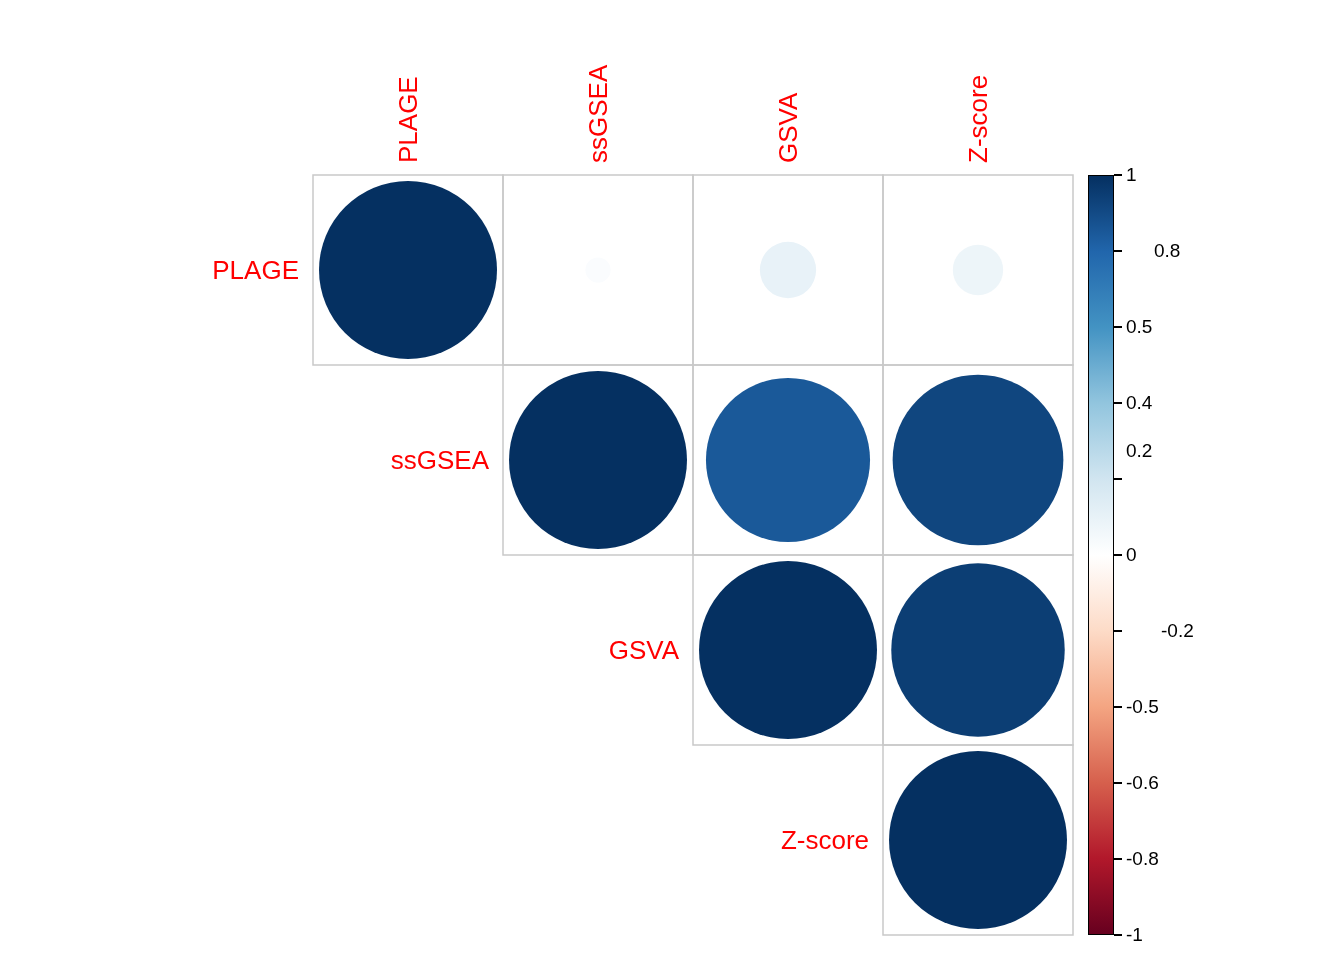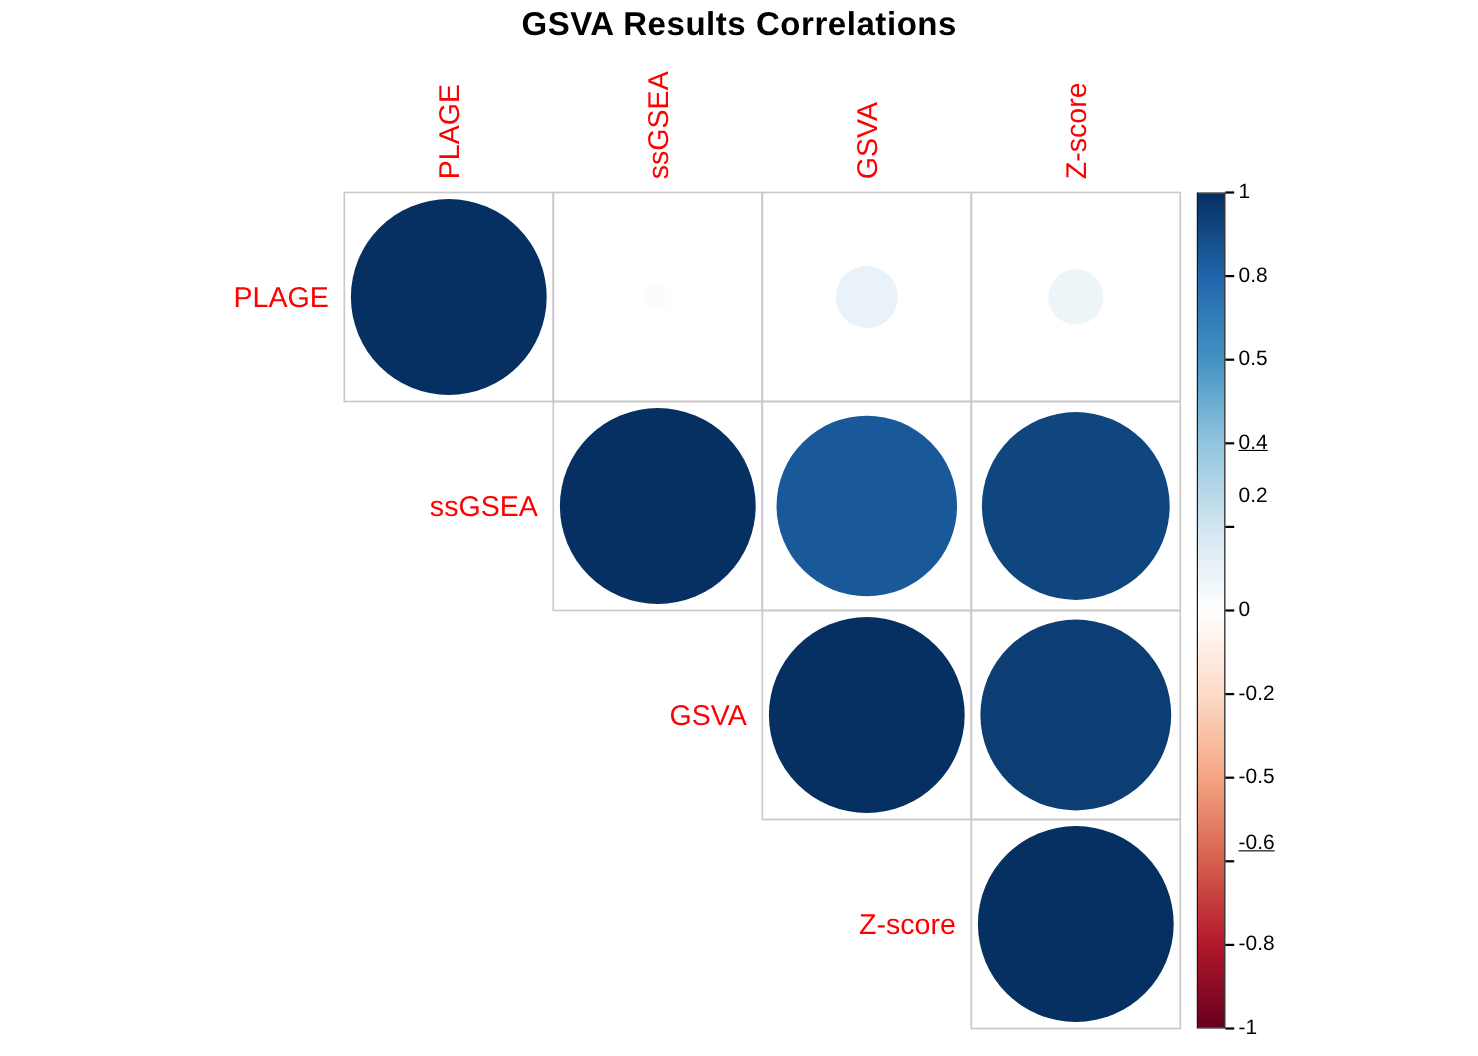--- a/index.html
+++ b/index.html
@@ -53,21 +53,20 @@
     color: #000000;
     height: 22px;
     line-height: 22px;
     white-space: nowrap;
   }
 </style>
 </head>
 <body>
 
 <div class="figure">
-  <div class="title">GSVA Results Correlations</div>
   <svg id="plot" width="1344" height="960" xmlns="http://www.w3.org/2000/svg">
       <rect x="313" y="175" width="190" height="190" fill="none" stroke="#c9c9c9" stroke-width="1.5"></rect>
       <circle cx="408" cy="270" r="89" fill="rgb(5,48,97)"></circle>
       <rect x="503" y="175" width="190" height="190" fill="none" stroke="#c9c9c9" stroke-width="1.5"></rect>
       <circle cx="598" cy="270" r="12.586500705120546" fill="rgb(250,252,254)"></circle>
       <rect x="693" y="175" width="190" height="190" fill="none" stroke="#c9c9c9" stroke-width="1.5"></rect>
       <circle cx="788" cy="270" r="28.144271175498577" fill="rgb(232,242,248)"></circle>
       <rect x="883" y="175" width="190" height="190" fill="none" stroke="#c9c9c9" stroke-width="1.5"></rect>
       <circle cx="978" cy="270" r="25.173001410241092" fill="rgb(237,245,249)"></circle>
       <rect x="503" y="365" width="190" height="190" fill="none" stroke="#c9c9c9" stroke-width="1.5"></rect>
@@ -88,32 +87,32 @@
       <text transform="translate(987,163) rotate(-90)" fill="#ff0000" font-size="26" text-anchor="start">Z-score</text>
       <text x="299" y="279" fill="#ff0000" font-size="26" text-anchor="end">PLAGE</text>
       <text x="489" y="469" fill="#ff0000" font-size="26" text-anchor="end">ssGSEA</text>
       <text x="679" y="659" fill="#ff0000" font-size="26" text-anchor="end">GSVA</text>
       <text x="869" y="849" fill="#ff0000" font-size="26" text-anchor="end">Z-score</text>
     </svg>
   <div id="colorbar" style="background: linear-gradient(rgb(5, 48, 97) 0%, rgb(33, 102, 172) 10%, rgb(67, 147, 195) 20%, rgb(146, 197, 222) 30%, rgb(209, 229, 240) 40%, rgb(255, 255, 255) 50%, rgb(253, 219, 199) 60%, rgb(244, 165, 130) 70%, rgb(214, 96, 77) 80%, rgb(178, 24, 43) 90%, rgb(103, 0, 31) 100%);"></div>
 <div class="cb-tick" style="top: 174px;"></div>
     <div class="cb-label" style="top: 164px;">1</div>
     <div class="cb-tick" style="top: 250px;"></div>
-    <div class="cb-label" style="top: 240px;">0.8</div>
+    <div class="cb-label" style="top: 240px; margin-left: 28px;">0.8</div>
     <div class="cb-tick" style="top: 326px;"></div>
     <div class="cb-label" style="top: 316px;">0.5</div>
     <div class="cb-tick" style="top: 402px;"></div>
-    <div class="cb-label" style="top: 392px; text-decoration: underline;">0.4</div>
+    <div class="cb-label" style="top: 392px;">0.4</div>
     <div class="cb-tick" style="top: 478px;"></div>
     <div class="cb-label" style="top: 440px;">0.2</div>
     <div class="cb-tick" style="top: 554px;"></div>
     <div class="cb-label" style="top: 544px;">0</div>
     <div class="cb-tick" style="top: 630px;"></div>
-    <div class="cb-label" style="top: 620px;">-0.2</div>
+    <div class="cb-label" style="top: 620px; margin-left: 35px;">-0.2</div>
     <div class="cb-tick" style="top: 706px;"></div>
     <div class="cb-label" style="top: 696px;">-0.5</div>
     <div class="cb-tick" style="top: 782px;"></div>
-    <div class="cb-label" style="top: 756px; text-decoration: underline;">-0.6</div>
+    <div class="cb-label" style="top: 772px;">-0.6</div>
     <div class="cb-tick" style="top: 858px;"></div>
     <div class="cb-label" style="top: 848px; text-align: center;">-0.8</div>
     <div class="cb-tick" style="top: 934px;"></div>
     <div class="cb-label" style="top: 924px;">-1</div>
   </div>
 
 </body></html>

